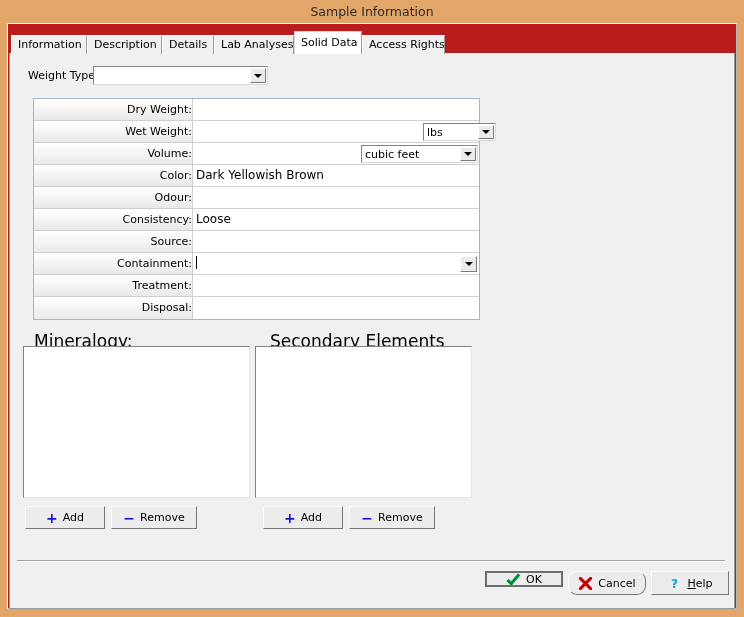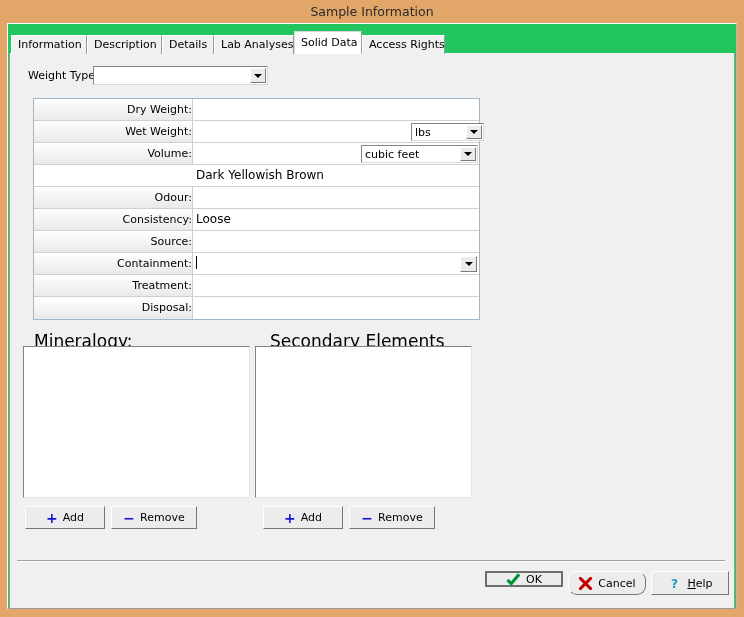--- a/index.html
+++ b/index.html
@@ -30,21 +30,21 @@
     text-align: center;
     font-size: 12.5px;
     color: #2b2b2b;
     background: #e2a668;
     user-select: none;
   }
   #client {
     position: absolute;
     left: 7px; top: 23px;
     width: 730px; height: 586px;
-    background: #22c55e;
+    background: #b91c1c;
     border: 1px solid #b8b8b8;
     border-top-color: #ffffff;
     border-left-color: #ffffff;
     box-sizing: border-box;
   }
 
   
   #tabstrip {
     position: absolute;
     left: 1px; top: 7px;
@@ -294,40 +294,41 @@
     <div id="fieldtable">
 
       <div class="frow">
         <div class="flabel">Dry Weight:</div>
         <div class="fvalue"></div>
       </div>
 
       <div class="frow">
         <div class="flabel">Wet Weight:</div>
         <div class="fvalue"></div>
-        <div class="combo unit-combo" style="left:377px;width:73px;">
+        <div class="combo unit-combo" style="left:389px;width:73px;">
           <div class="combo-text">lbs</div>
           <div class="combo-btn">
               <i class="arrow-dn"></i>
             </div>
         </div>
       </div>
 
       <div class="frow">
         <div class="flabel">Volume:</div>
         <div class="fvalue"></div>
         <div class="combo unit-combo" style="left:327px;width:117px;">
           <div class="combo-text">cubic feet</div>
           <div class="combo-btn">
               <i class="arrow-dn"></i>
             </div>
         </div>
       </div>
 
       <div class="frow">
+        <div class="flabel">Color:</div>
         <div class="fvalue">Dark Yellowish Brown</div>
       </div>
 
       <div class="frow">
         <div class="flabel">Odour:</div>
       </div>
 
       <div class="frow">
         <div class="flabel">Consistency:</div>
         <div class="fvalue">Loose</div>

